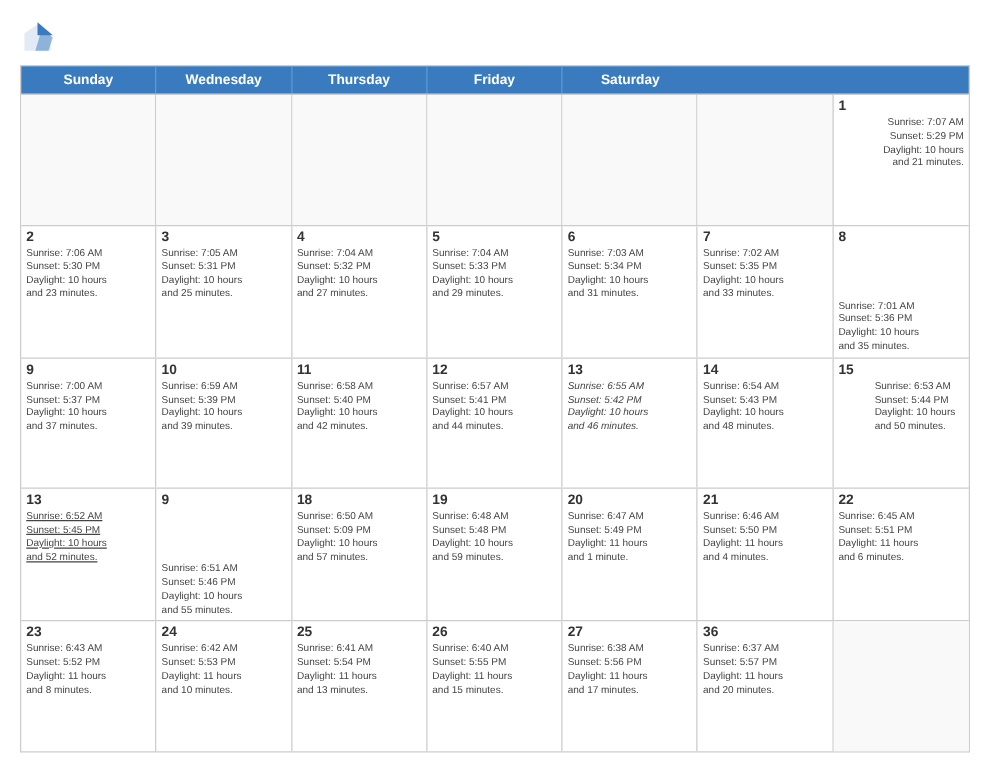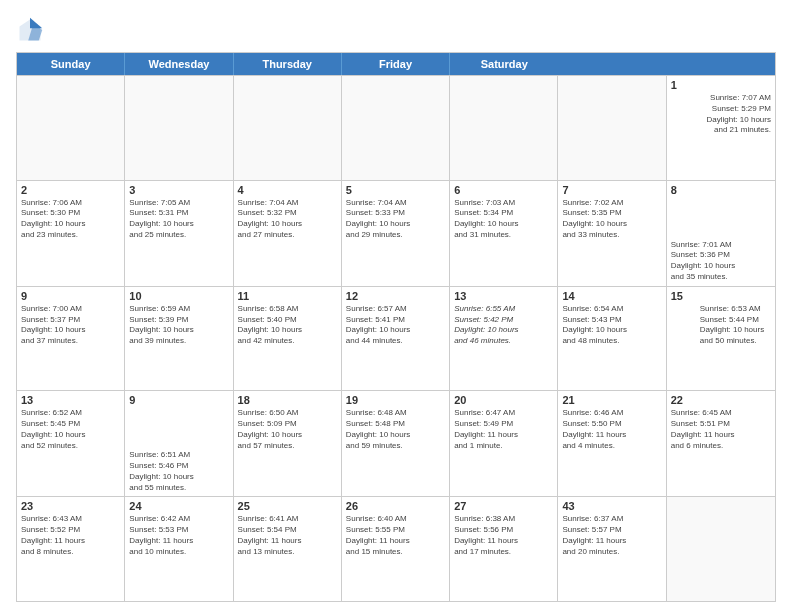--- a/index.html
+++ b/index.html
@@ -253,21 +253,21 @@
             <span class="day-num">15</span>
             <div class="cell-detail" style="white-space: pre-line; margin-left: 29px;">Sunrise: 6:53 AM
 Sunset: 5:44 PM
 Daylight: 10 hours
 and 50 minutes.</div>
           </div>
         </div>
         <div class="cal-row">
           <div class="cal-cell">
             <span class="day-num">13</span>
-            <div class="cell-detail" style="white-space: pre-line;">Sunrise: 6:52 AM
+            <div class="cell-detail" style="white-space: pre-line; text-decoration: underline;">Sunrise: 6:52 AM
 Sunset: 5:45 PM
 Daylight: 10 hours
 and 52 minutes.</div>
           </div>
           <div class="cal-cell">
             <span class="day-num">9</span>
             <div class="cell-detail" style="white-space: pre-line; margin-top: 44px;">Sunrise: 6:51 AM
 Sunset: 5:46 PM
 Daylight: 10 hours
 and 55 minutes.</div>
@@ -338,21 +338,21 @@
 and 15 minutes.</div>
           </div>
           <div class="cal-cell">
             <span class="day-num">27</span>
             <div class="cell-detail" style="white-space: pre-line;">Sunrise: 6:38 AM
 Sunset: 5:56 PM
 Daylight: 11 hours
 and 17 minutes.</div>
           </div>
           <div class="cal-cell">
-            <span class="day-num">43</span>
+            <span class="day-num">36</span>
             <div class="cell-detail" style="white-space: pre-line;">Sunrise: 6:37 AM
 Sunset: 5:57 PM
 Daylight: 11 hours
 and 20 minutes.</div>
           </div>
           <div class="cal-cell empty"></div>
         </div>
       </div>
   </div>
 </div>

